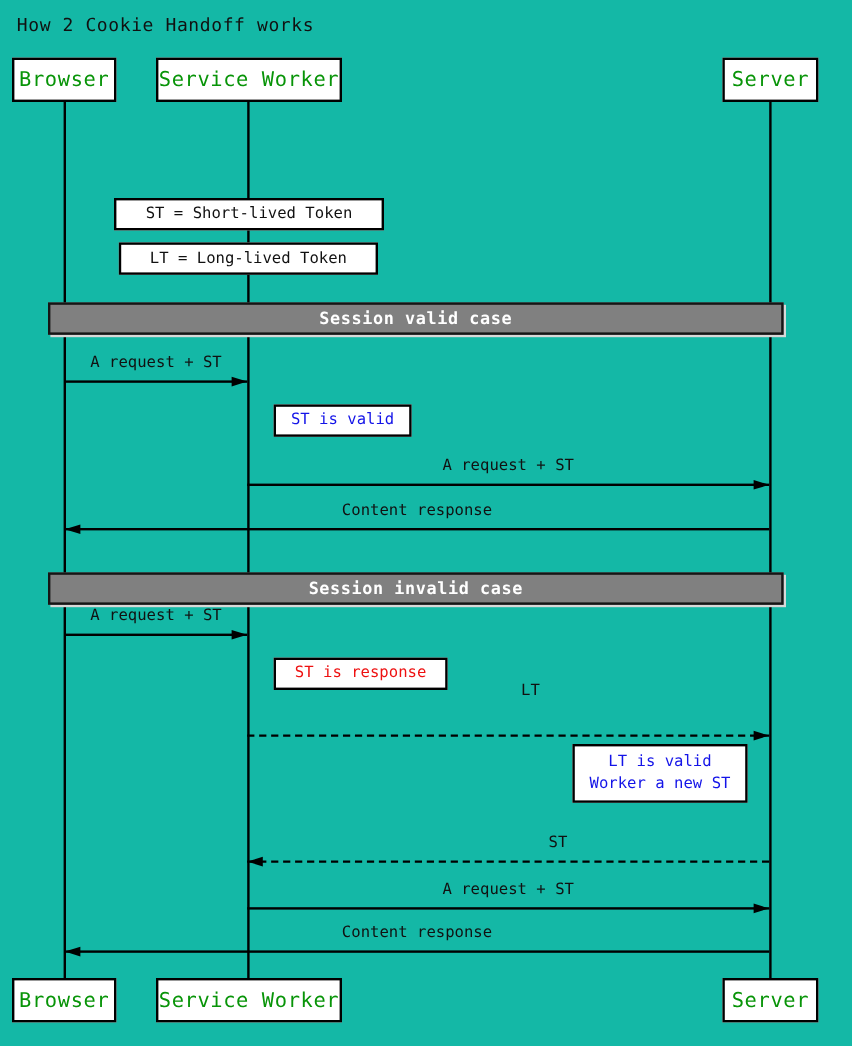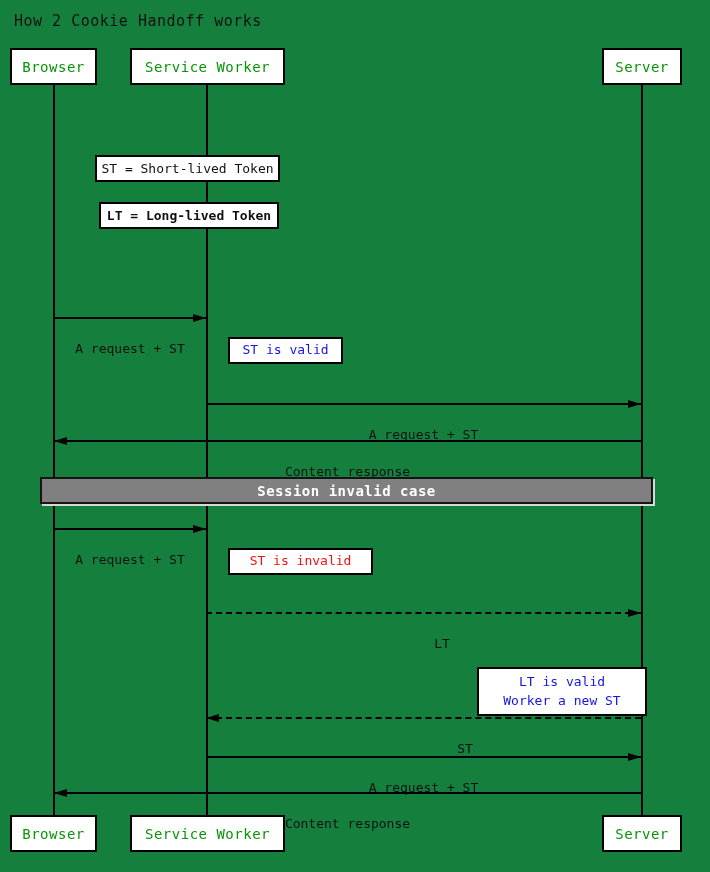--- a/index.html
+++ b/index.html
@@ -1,42 +1,42 @@
 <!DOCTYPE html>
 <html><head>
 <meta charset="utf-8">
 <style>
   html,body{margin:0;padding:0;background:#ffffff;}
   #canvas{
-    position:relative;width:710px;height:872px;background:#15803d;overflow:hidden;
+    position:relative;width:710px;height:872px;background:#14b8a6;overflow:hidden;
     font-family:"DejaVu Sans Mono","Liberation Mono",monospace;color:#111;
   }
   .title{position:absolute;left:14px;top:12px;font-size:15px;letter-spacing:.5px;color:#111;white-space:pre;}
   .actor{
     position:absolute;height:37px;box-sizing:border-box;border:2px solid #000;background:#fff;
-    display:flex;align-items:center;justify-content:center;font-size:14px;color:#089408;letter-spacing:.5px;
+    display:flex;align-items:center;justify-content:center;font-size:17px;color:#089408;letter-spacing:.5px;
   }
   .lifeline{position:absolute;width:2px;top:85px;height:730px;background:#000;}
   .legend-note{
     position:absolute;box-sizing:border-box;border:2px solid #000;background:#fff;
     display:flex;align-items:center;justify-content:center;font-size:13px;color:#111;white-space:pre;
   }
   .divider{
     position:absolute;left:40px;width:613px;height:27px;box-sizing:border-box;
     border:2px solid #151515;background:#808080;box-shadow:2px 2px 0 #d8d8d8;
     display:flex;align-items:center;justify-content:center;
     color:#ffffff;font-weight:bold;font-size:14px;letter-spacing:.5px;
   }
   .msg{position:absolute;height:2px;}
   .msg .line{position:absolute;left:0;right:0;top:0;border-top:2px solid #000;}
   .msg .line.dashed{border-top-style:dashed;}
   .head{position:absolute;width:0;height:0;top:-3px;border-top:4px solid transparent;border-bottom:4px solid transparent;}
   .head.right{right:0;border-left:13px solid #000;}
   .head.left{left:0;border-right:13px solid #000;}
-  .msg-label{position:absolute;font-size:13px;color:#111;text-align:center;white-space:pre;margin-top:46px;}
+  .msg-label{position:absolute;font-size:13px;color:#111;text-align:center;white-space:pre;}
   .state-note{
     position:absolute;box-sizing:border-box;border:2px solid #000;background:#fff;
     display:flex;flex-direction:column;align-items:center;justify-content:center;
     font-size:13px;line-height:1.45;white-space:pre;
   }
   .state-blue{color:#1414e8;}
   .state-red{color:#ee1111;}
 </style>
 </head>
 <body>
@@ -46,23 +46,24 @@
   <div class="title">How 2 Cookie Handoff works</div>
 
   <div class="lifeline" style="left:53px;"></div>
   <div class="lifeline" style="left:206px;"></div>
   <div class="lifeline" style="left:641px;"></div>
 
   <div class="actor" style="left:10px;top:48px;width:87px;">Browser</div>
   <div class="actor" style="left:130px;top:48px;width:155px;">Service Worker</div>
   <div class="actor" style="left:602px;top:48px;width:80px;">Server</div>
 
-  <div class="legend-note" style="left:95px;top:155px;width:185px;height:27px;">ST = Short-lived Token</div>
-  <div class="legend-note" style="left:99px;top:202px;width:180px;height:27px;font-weight:bold;">LT = Long-lived Token</div>
+  <div class="legend-note" style="left:95px;top:165px;width:225px;height:27px;">ST = Short-lived Token</div>
+  <div class="legend-note" style="left:99px;top:202px;width:216px;height:27px;">LT = Long-lived Token</div>
 
+  <div class="divider" style="top:252px;">Session valid case</div>
 
   <div class="msg-label" style="left:54px;top:295px;width:152px;">A request + ST</div>
   <div class="msg" style="left:54px;top:317px;width:152px;">
     <div class="line solid"></div>
     <div class="head right"></div>
   </div>
 
   <div class="state-note state-blue" style="left:228px;top:337px;width:115px;height:27px;">ST is valid</div>
 
   <div class="msg-label" style="left:206px;top:381px;width:435px;">A request + ST</div>
@@ -78,29 +79,29 @@
   </div>
 
   <div class="divider" style="top:463px;margin-top:14px;">Session invalid case</div>
 
   <div class="msg-label" style="left:54px;top:506px;width:152px;">A request + ST</div>
   <div class="msg" style="left:54px;top:528px;width:152px;">
     <div class="line solid"></div>
     <div class="head right"></div>
   </div>
 
-  <div class="state-note state-red" style="left:228px;top:548px;width:145px;height:27px;">ST is invalid</div>
+  <div class="state-note state-red" style="left:228px;top:548px;width:145px;height:27px;">ST is response</div>
 
-  <div class="msg-label" style="left:206px;top:590px;width:472px;">LT</div>
+  <div class="msg-label" style="left:206px;top:568px;width:472px;">LT</div>
   <div class="msg" style="left:206px;top:612px;width:435px;">
     <div class="line dashed"></div>
     <div class="head right"></div>
   </div>
 
-  <div class="state-note state-blue" style="left:477px;top:667px;width:170px;height:49px;">
+  <div class="state-note state-blue" style="left:477px;top:620px;width:146px;height:49px;">
     <span>LT is valid</span>
     <span>Worker a new ST</span>
   </div>
 
   <div class="msg-label" style="left:206px;top:695px;width:518px;">ST</div>
   <div class="msg" style="left:206px;top:717px;width:435px;">
     <div class="line dashed"></div>
     <div class="head left"></div>
   </div>
 

